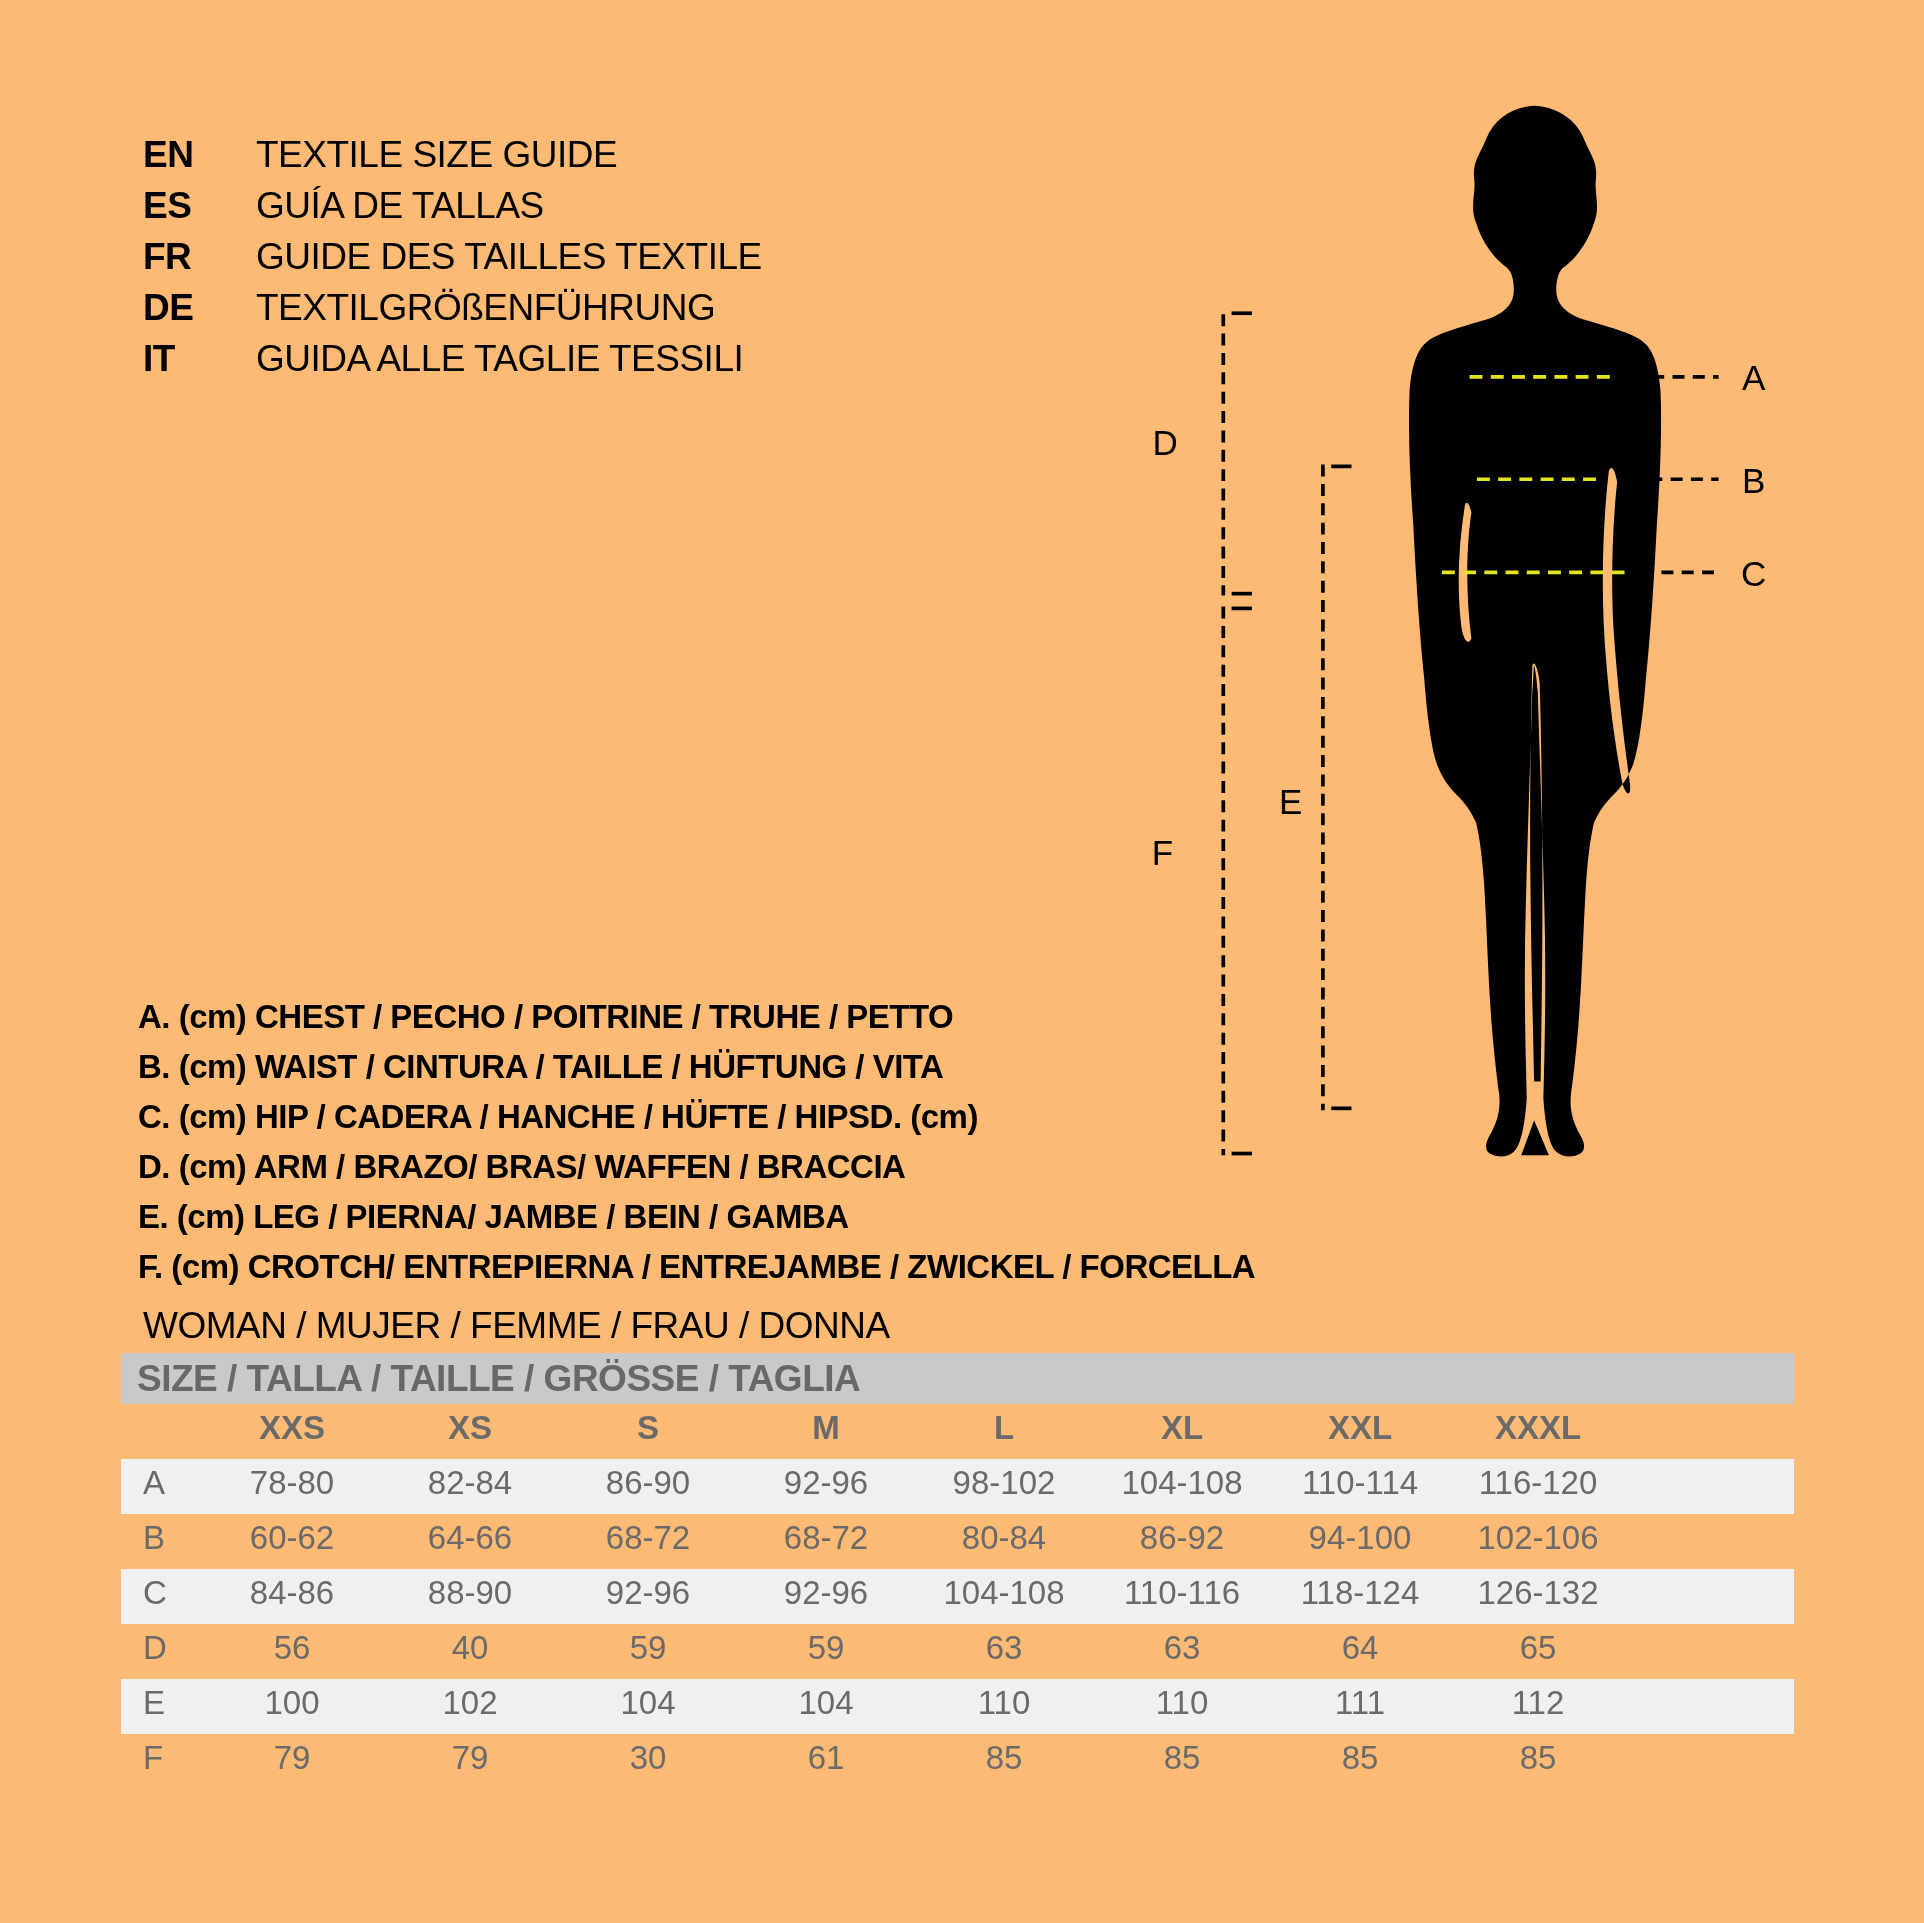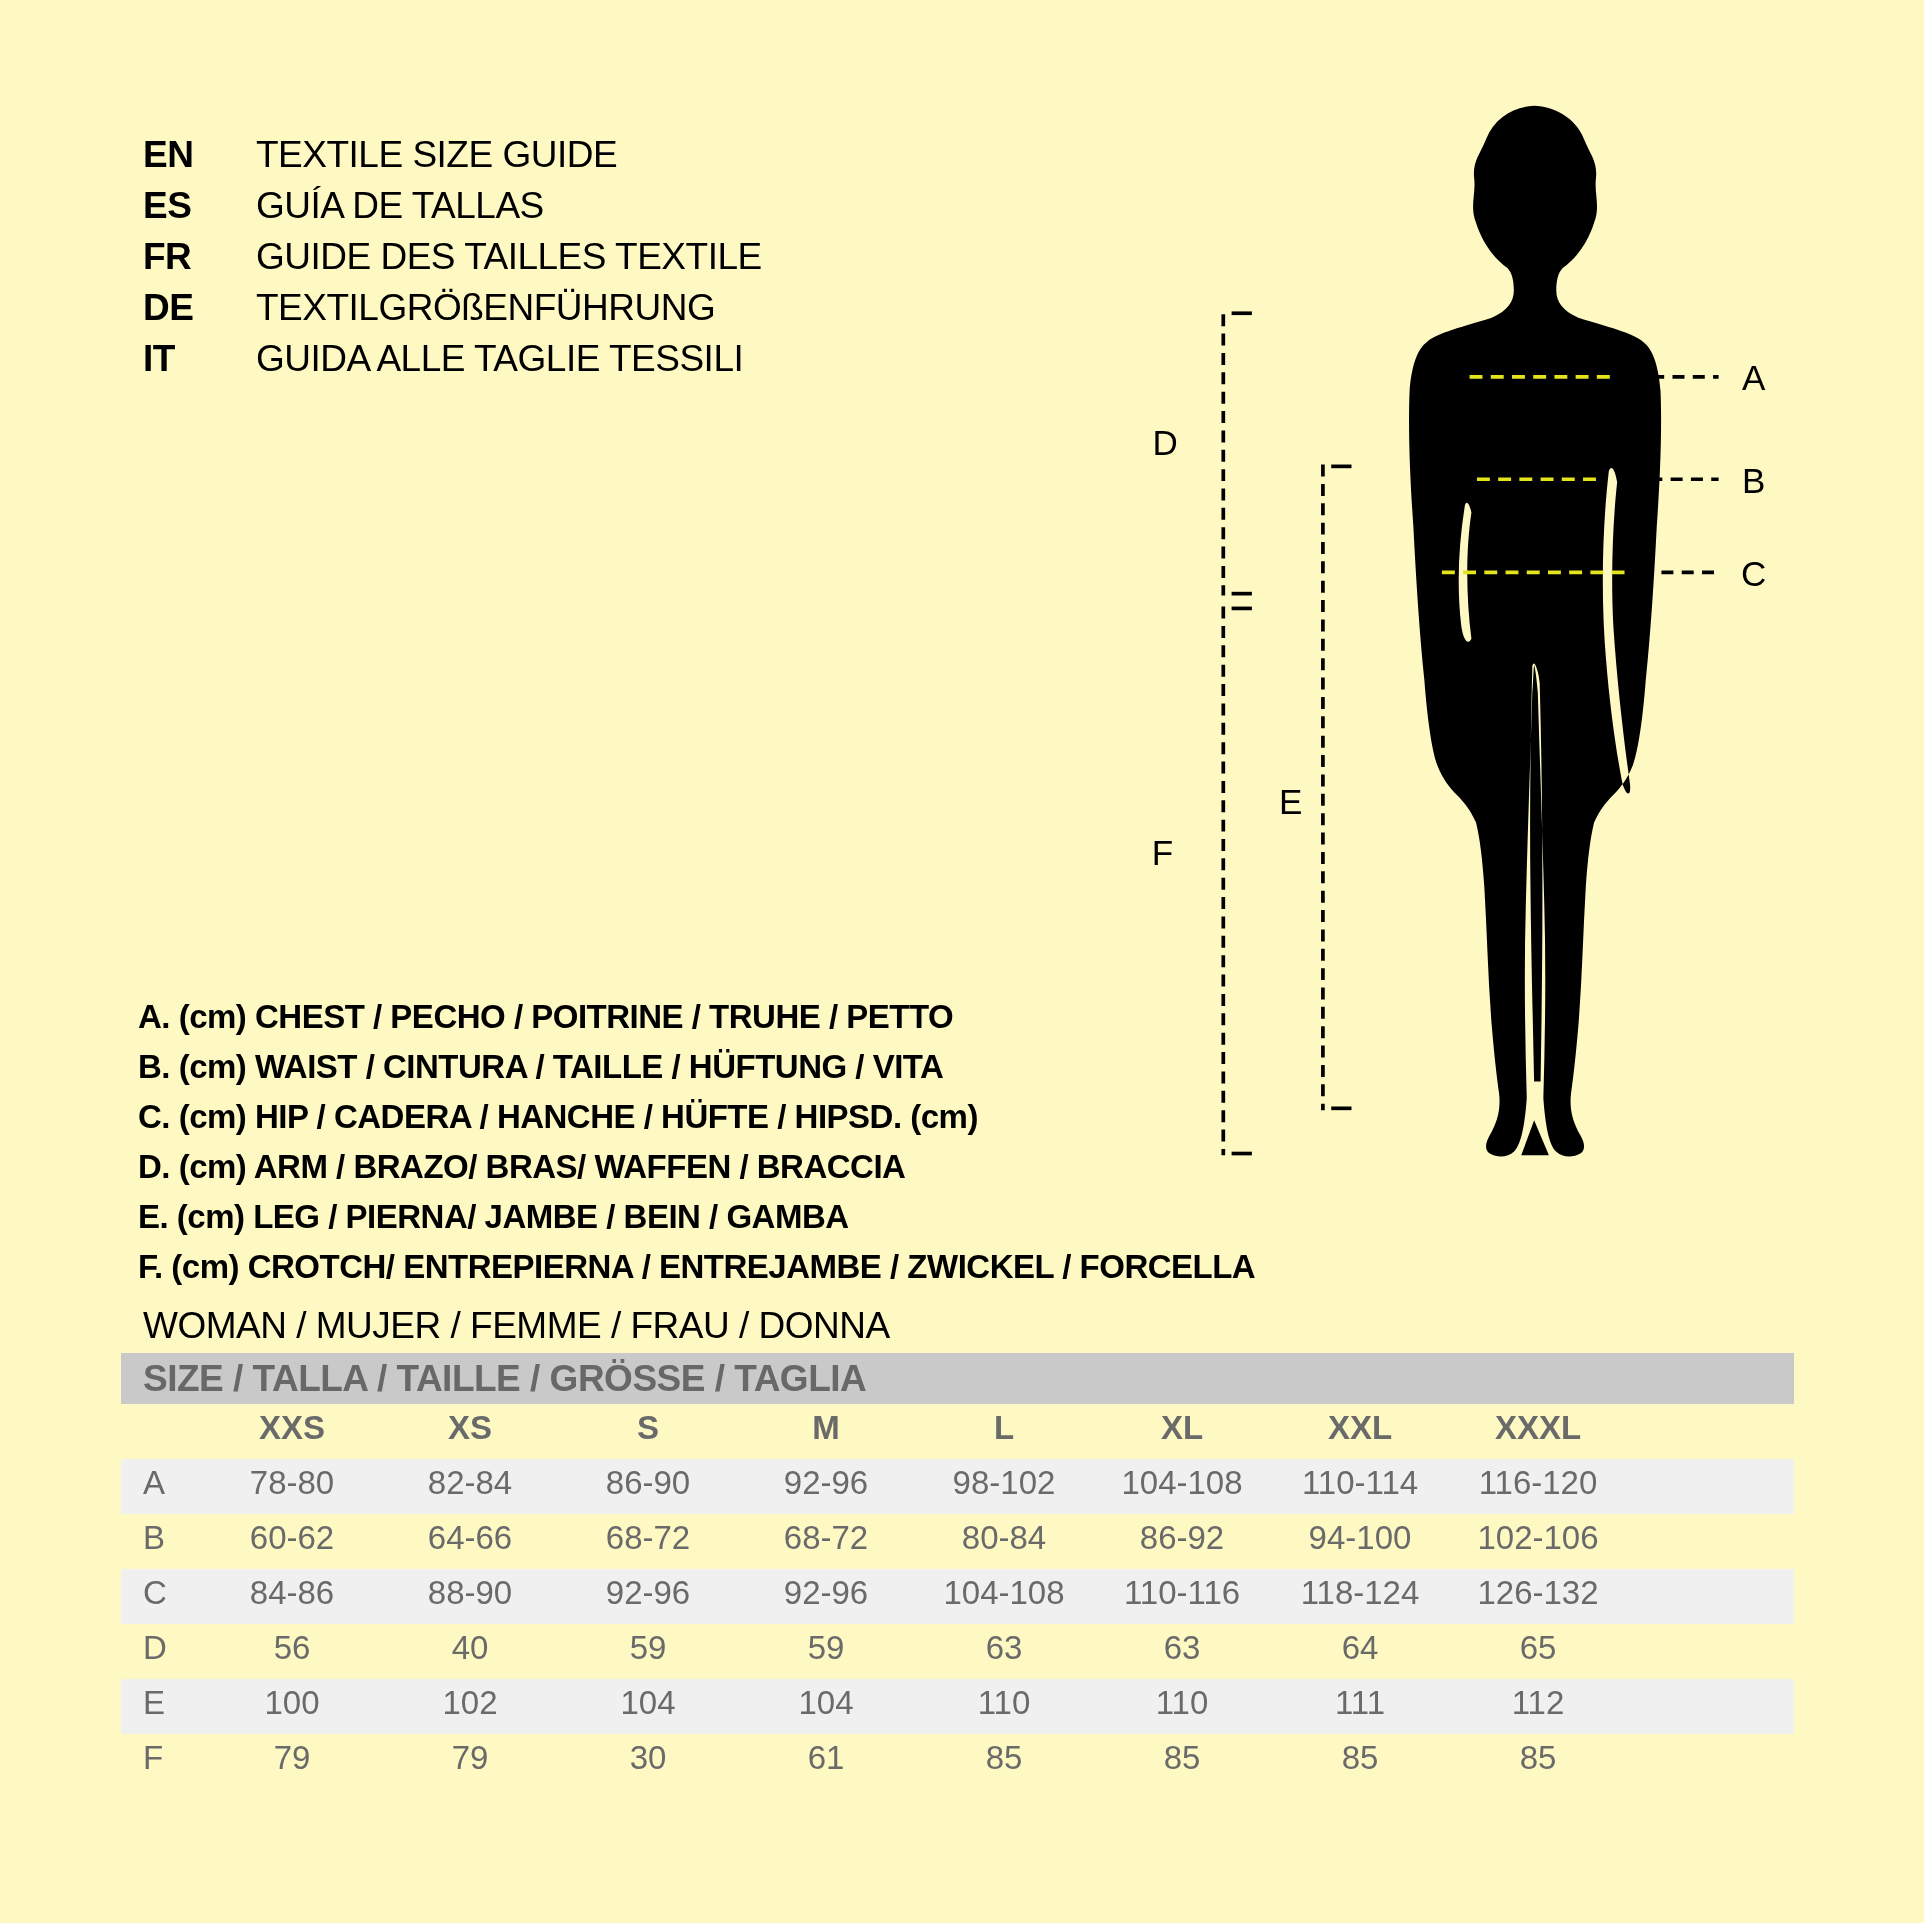--- a/index.html
+++ b/index.html
@@ -1,37 +1,37 @@
 <!DOCTYPE html>
 <html style="font-size:14.8px"><head>
 <meta charset="utf-8">
 <style>
   html,body{margin:0;padding:0;background:#ffffff;}
   .page{
     position:relative;
     width:1924px;height:1923px;
-    background:#fef9c3;
+    background:#fdba74;
     font-family:"Liberation Sans","DejaVu Sans",sans-serif;
     color:#000;
     overflow:hidden;
   }
   
   .lang-block{position:absolute;left:143px;top:129px;}
   .lang-row{display:flex;height:51px;line-height:51px;}
   .lang-code{width:113px;font-size:37px;font-weight:700;letter-spacing:-0.5px;}
   .lang-title{font-size:37px;font-weight:400;letter-spacing:-0.5px;white-space:nowrap;}
   
   .legend-block{position:absolute;left:138px;top:992px;}
   .legend-line{height:50px;line-height:50px;font-size:33px;font-weight:700;letter-spacing:-0.5px;white-space:nowrap;}
   
   .section-title{position:absolute;left:143px;top:1301px;height:50px;line-height:50px;font-size:37px;font-weight:400;letter-spacing:-0.5px;white-space:nowrap;}
   
   .size-table{position:absolute;left:121px;top:1353px;width:1673px;}
   .table-bar{height:51px;line-height:51px;background:#c9c9c9;color:#686868;
-    font-size:37px;font-weight:700;letter-spacing:-0.5px;padding-left:22px;box-sizing:border-box;}
+    font-size:37px;font-weight:700;letter-spacing:-0.5px;padding-left:16px;box-sizing:border-box;}
   .trow{display:grid;grid-template-columns:82px repeat(8,178px) 1fr;height:55px;}
   .trow.shade{background:#f0f0f0;}
   .cell{line-height:47px;font-size:33px;color:#6a6a6a;text-align:center;font-weight:400;white-space:nowrap;}
   .cell.hdr{font-weight:700;}
   .cell.rlabel{text-align:left;padding-left:22px;}
   
   .figure-svg{position:absolute;left:1108px;top:74px;}
   .fig-label{font-size:38px;fill:#000000;font-family:"Liberation Sans","DejaVu Sans",sans-serif;}
   .mline{stroke:#000;stroke-width:4;stroke-dasharray:13 8;fill:none;}
   .mline-h{stroke:#000;stroke-width:4;stroke-dasharray:13 9;fill:none;}

